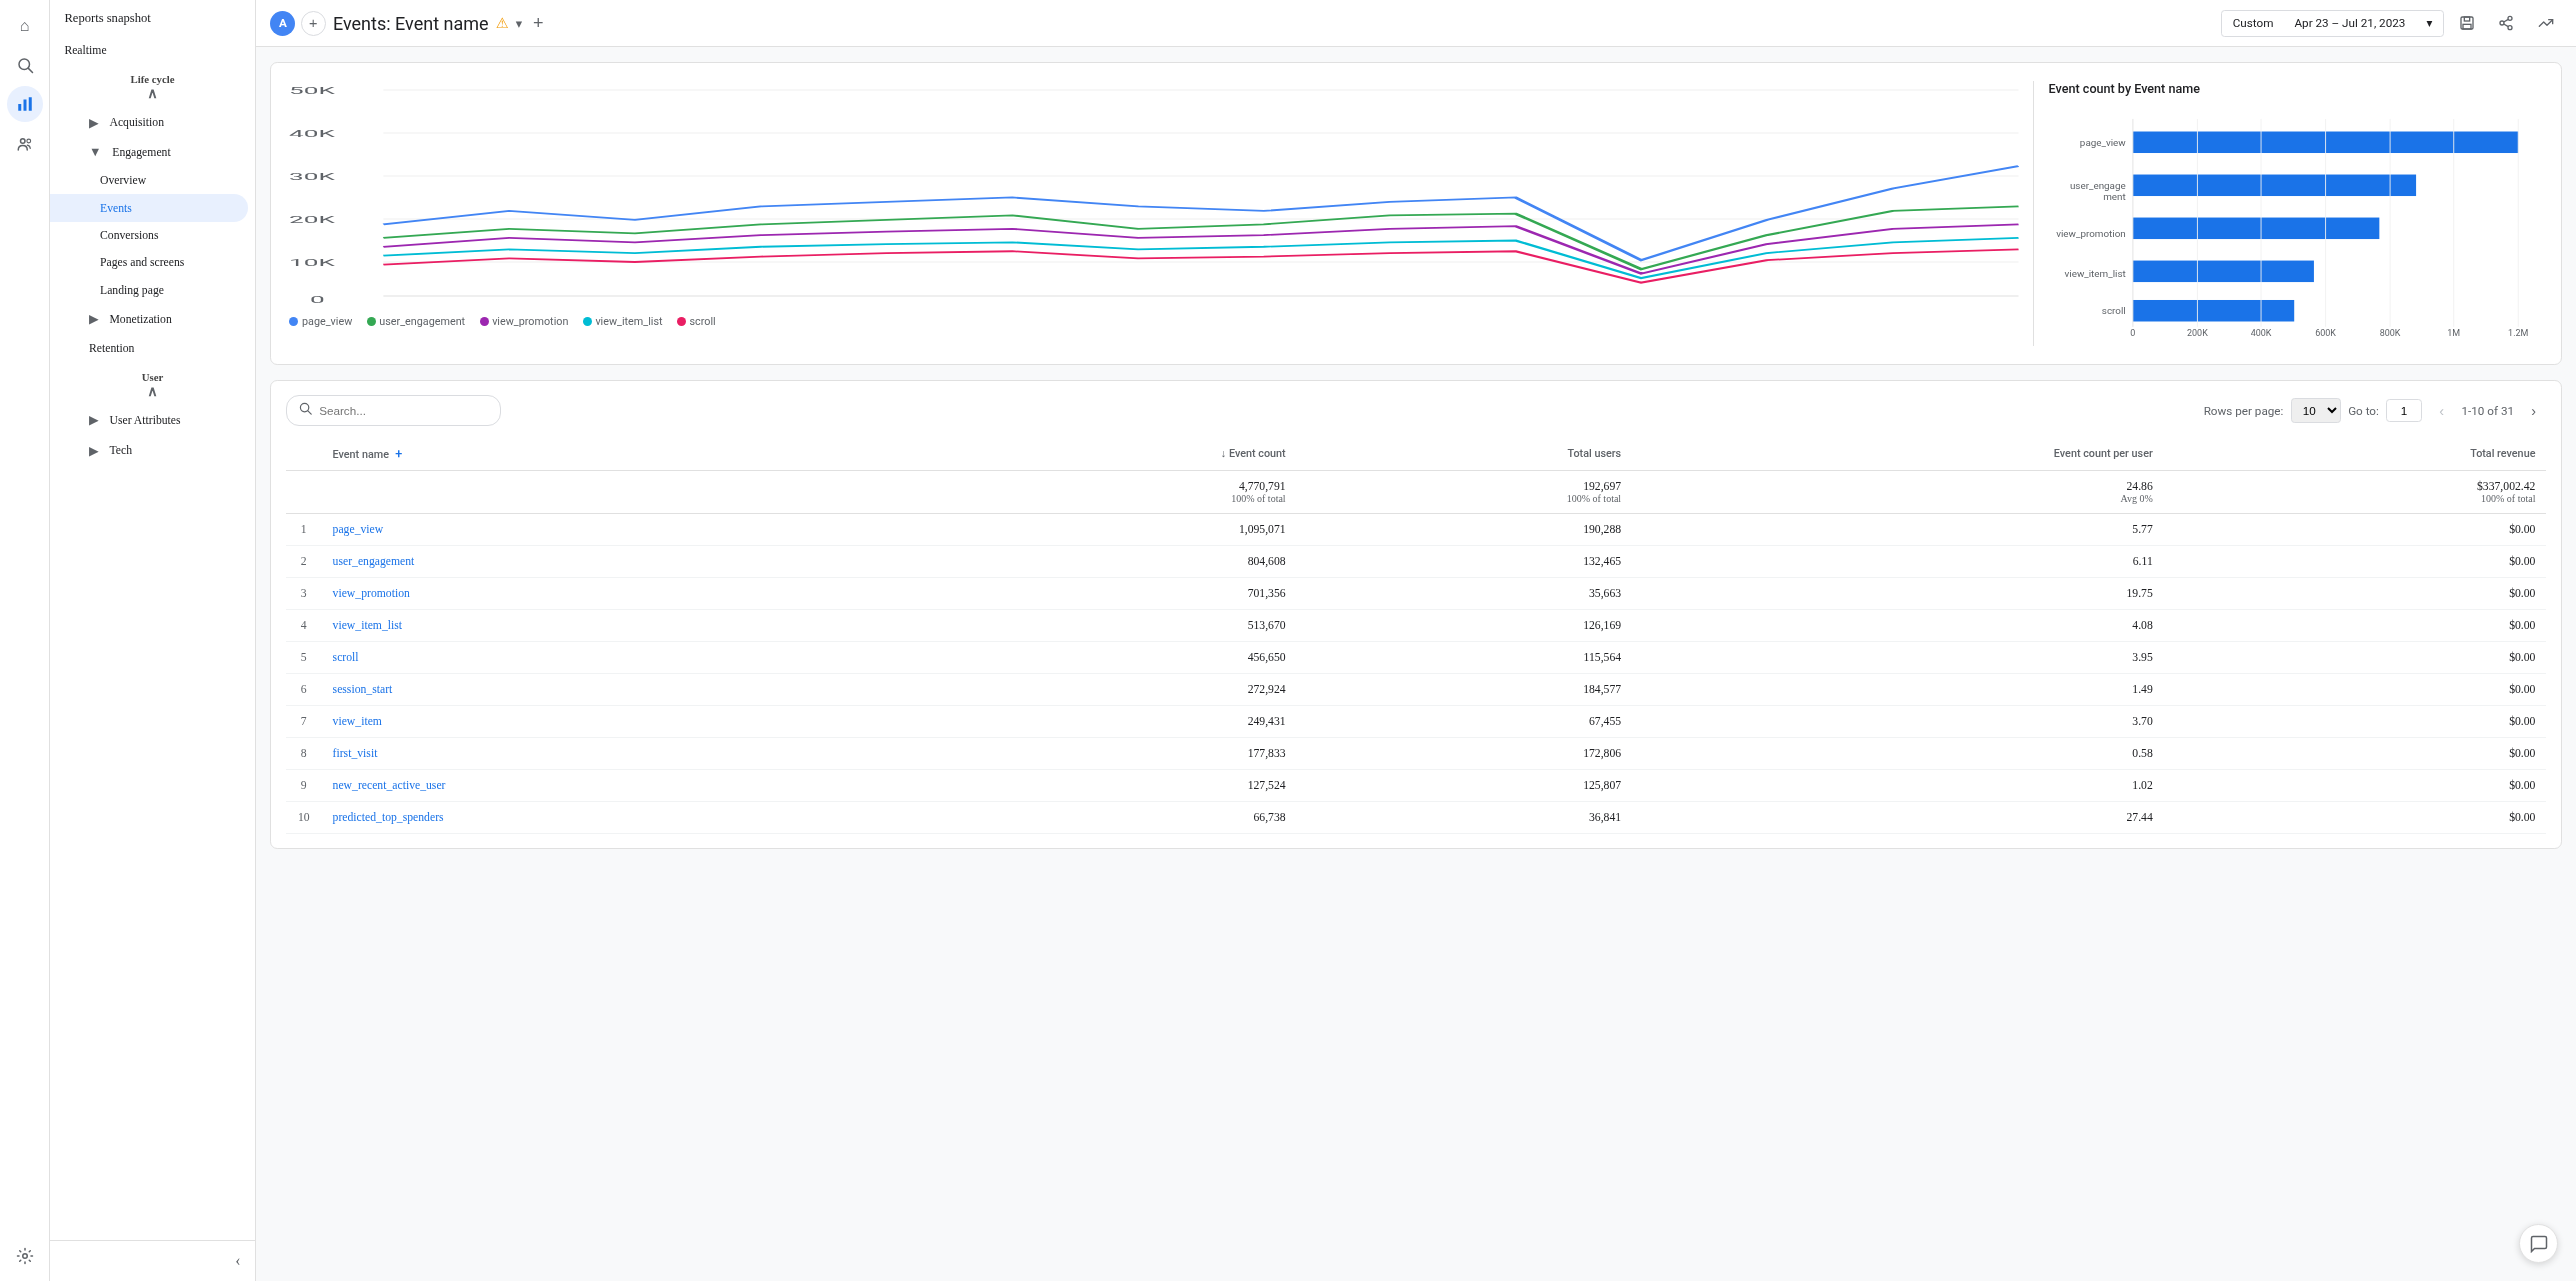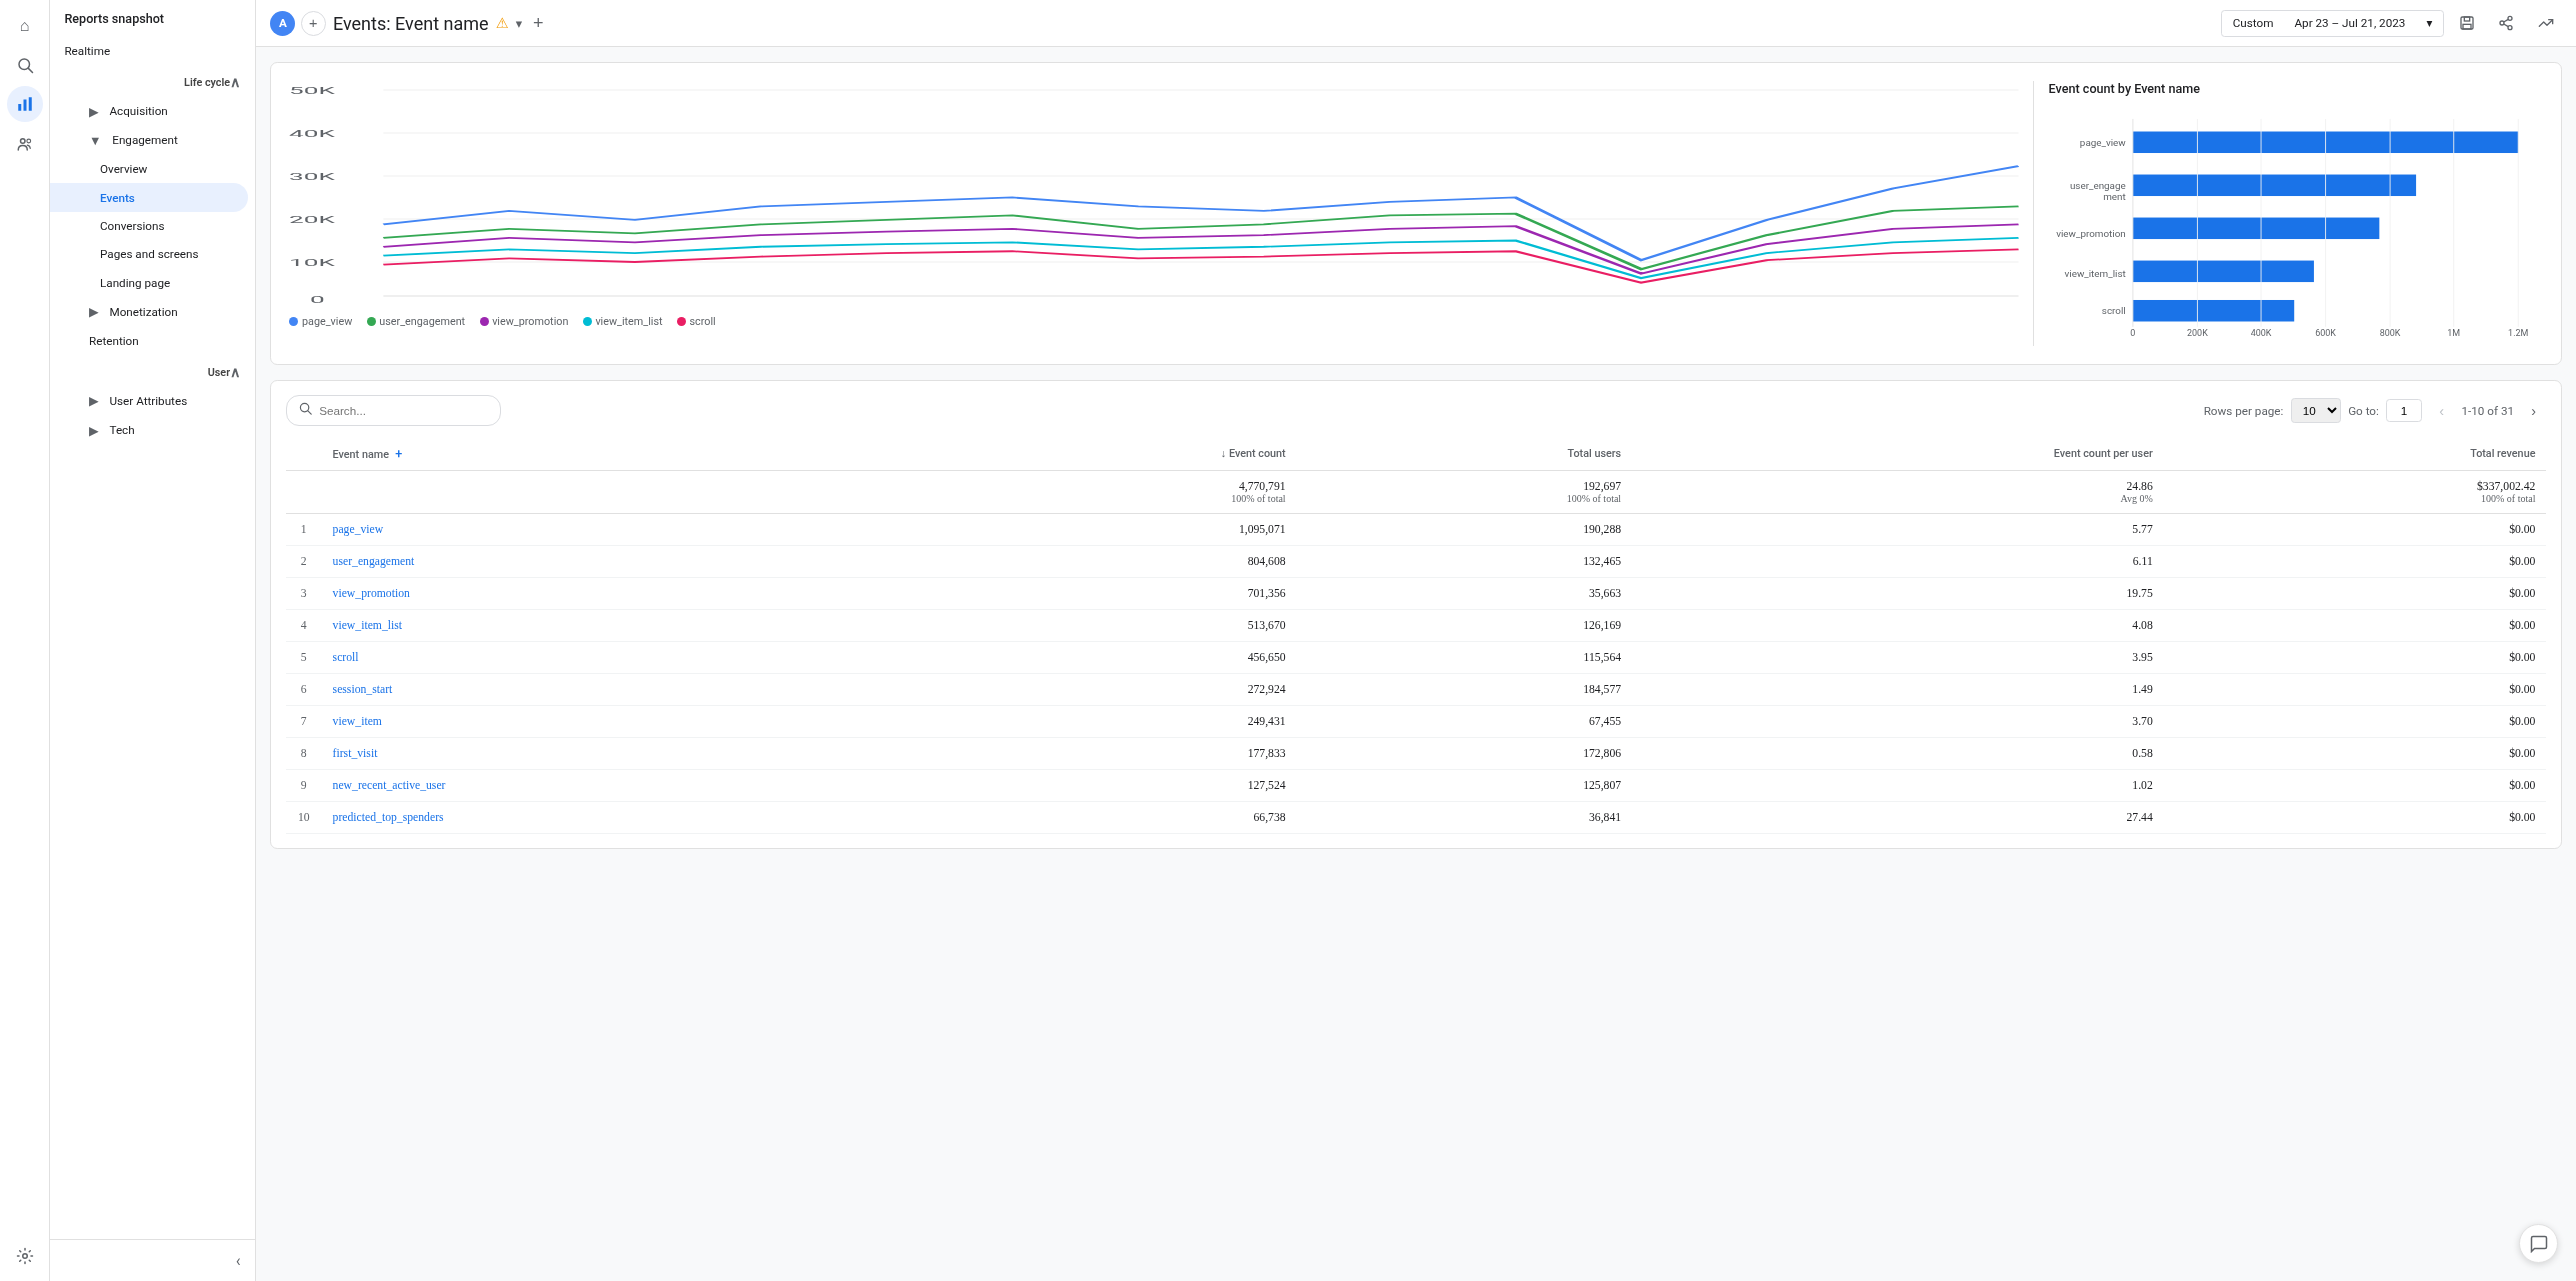--- a/index.html
+++ b/index.html
@@ -1,19 +1,19 @@
 <!DOCTYPE html>
 <html style="font-size:14.4px"><head>
   <meta charset="utf-8">
   <style>
     * { box-sizing: border-box; margin: 0; padding: 0; }
     body { font-family: 'Google Sans', Roboto, Arial, sans-serif; font-size: 11.7px; background: #f8f9fa; color: #202124; display: flex; height: 100vh; overflow: hidden; }
     .sidebar-icon-btn { width: 36px; height: 36px; border-radius: 50%; display: flex; align-items: center; justify-content: center; cursor: pointer; color: #5f6368; font-size: 16px; }
     .sidebar-icon-btn.active { background: #e8f0fe; color: #1a73e8; }
-    .sidebar-section-header { display: flex; align-items: center; justify-content: flex-end; padding: 9px 14.4px 5.4px 14.4px; font-size: 10.8px; font-weight: 600; color: #444; cursor: pointer; }
+    .sidebar-section-header { display: flex; align-items: center; justify-content: flex-end; padding: 9px 14.4px 5.4px 14.4px; font-size: 10.8px; font-weight: 600; color: #444; cursor: pointer; flex-direction: column; }
     .sidebar-section-header .chevron { font-size: 14.4px; color: #5f6368; }
     .sidebar-item { display: flex; align-items: center; padding: 7.2px 14.4px 7.2px 25px; cursor: pointer; font-size: 11.7px; color: #202124; gap: 7.2px; border-radius: 0 18px 18px 0; margin-right: 7.2px; }
     .sidebar-item.active { background: #e8f0fe; color: #1a73e8; font-weight: 500; }
     .sidebar-item.level2 { padding-left: 39px; }
     .sidebar-item.level3 { padding-left: 50px; }
     .sidebar-item .expand-icon { font-size: 12.6px; color: #5f6368; margin-right: 3.6px; }
 
     
     .topbar { display: flex; align-items: center; padding: 7.2px 14.4px; background: #fff; border-bottom: 0.9px solid #e0e0e0; gap: 7.2px; min-height: 47px; }
     .property-selector { display: flex; align-items: center; gap: 5.4px; }
@@ -61,21 +61,21 @@
     .totals-sub { font-size: 10px; font-weight: 400; color: #5f6368; display: block; }
     tbody tr { border-bottom: 0.9px solid #f1f3f4; font-family: Liberation Serif, serif; }
     tbody td { padding: 9px 10.8px; font-size: 11.7px; text-align: right; }
     tbody td:first-child { text-align: center; color: #5f6368; }
     tbody td:nth-child(2) { text-align: left; }
     tbody td a { color: #1a73e8; text-decoration: none; }
 
     
     .layout { display: flex; width: 100%; height: 100vh; }
     .left-icon-bar { width: 50px; min-width: 50px; background: #fff; border-right: 0.9px solid #e0e0e0; display: flex; flex-direction: column; align-items: center; padding: 7.2px 0; gap: 3.6px; }
-    .nav-sidebar { width: 206px; min-width: 206px; background: #fff; border-right: 0.9px solid #e0e0e0; display: flex; flex-direction: column; height: 100vh; overflow-y: auto; }
+    .nav-sidebar { width: 206px; min-width: 206px; background: #fff; border-right: 0.9px solid #e0e0e0; display: flex; flex-direction: column; height: 100vh; overflow-y: auto; font-family: Liberation Serif, serif; }
     .main-content { flex: 1; display: flex; flex-direction: column; overflow: hidden; }
   </style>
 </head>
 <body>
 
 <div class="layout">
 
   <div class="left-icon-bar">
     <div class="sidebar-icon-btn" title="Home">⌂</div>
     <div class="sidebar-icon-btn" title="Search">

